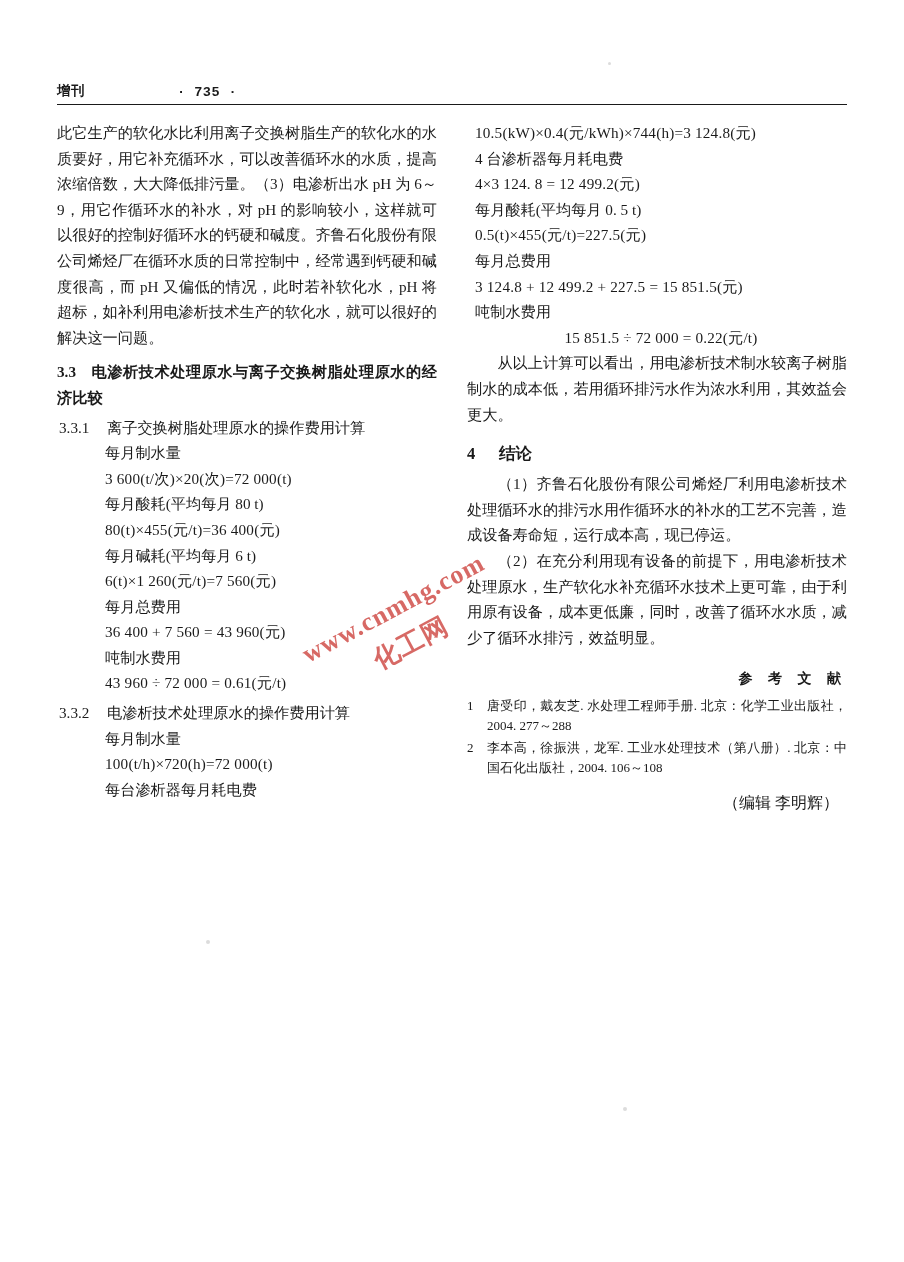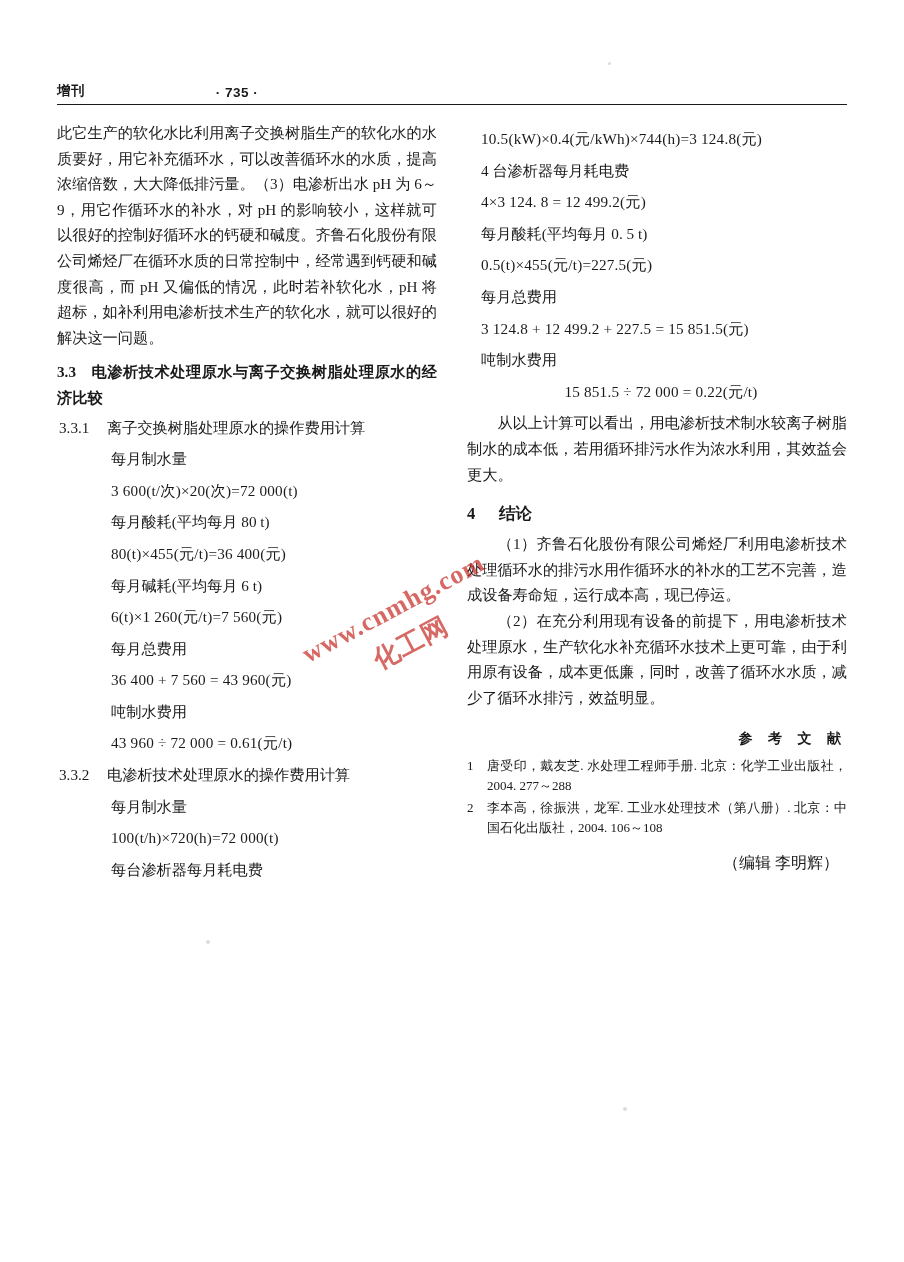--- a/index.html
+++ b/index.html
@@ -39,22 +39,22 @@
     text-align: left;
     letter-spacing: 0.5px;
   }
   .header .hdr-center {
     flex: 1;
     text-align: center;
     letter-spacing: 0.3px;
   }
   .header .hdr-right {
     width: 120px;
-    text-align: center;
-    font-family: Liberation Sans, sans-serif;
+    text-align: left;
+    font-family: Liberation Mono, monospace;
     letter-spacing: 0.5px;
   }
   .rule {
     position: absolute;
     left: 57px;
     top: 104px;
     width: 790px;
     height: 1px;
     background: #1a1a1a;
   }
@@ -93,21 +93,21 @@
     font-size: 15.2px;
     font-weight: normal;
     line-height: 25.6px;
   }
   h4.subsec .num {
     display: inline-block;
     min-width: 48px;
     margin-left: 2px;
   }
   .item {
-    margin: 6px;
+    margin: 0;
     padding-left: 48px;
     line-height: 25.6px;
     font-size: 15.2px;
     white-space: nowrap;
   }
   .item.formula {
     font-family: "Liberation Serif", serif;
     letter-spacing: 0.2px;
   }
 

